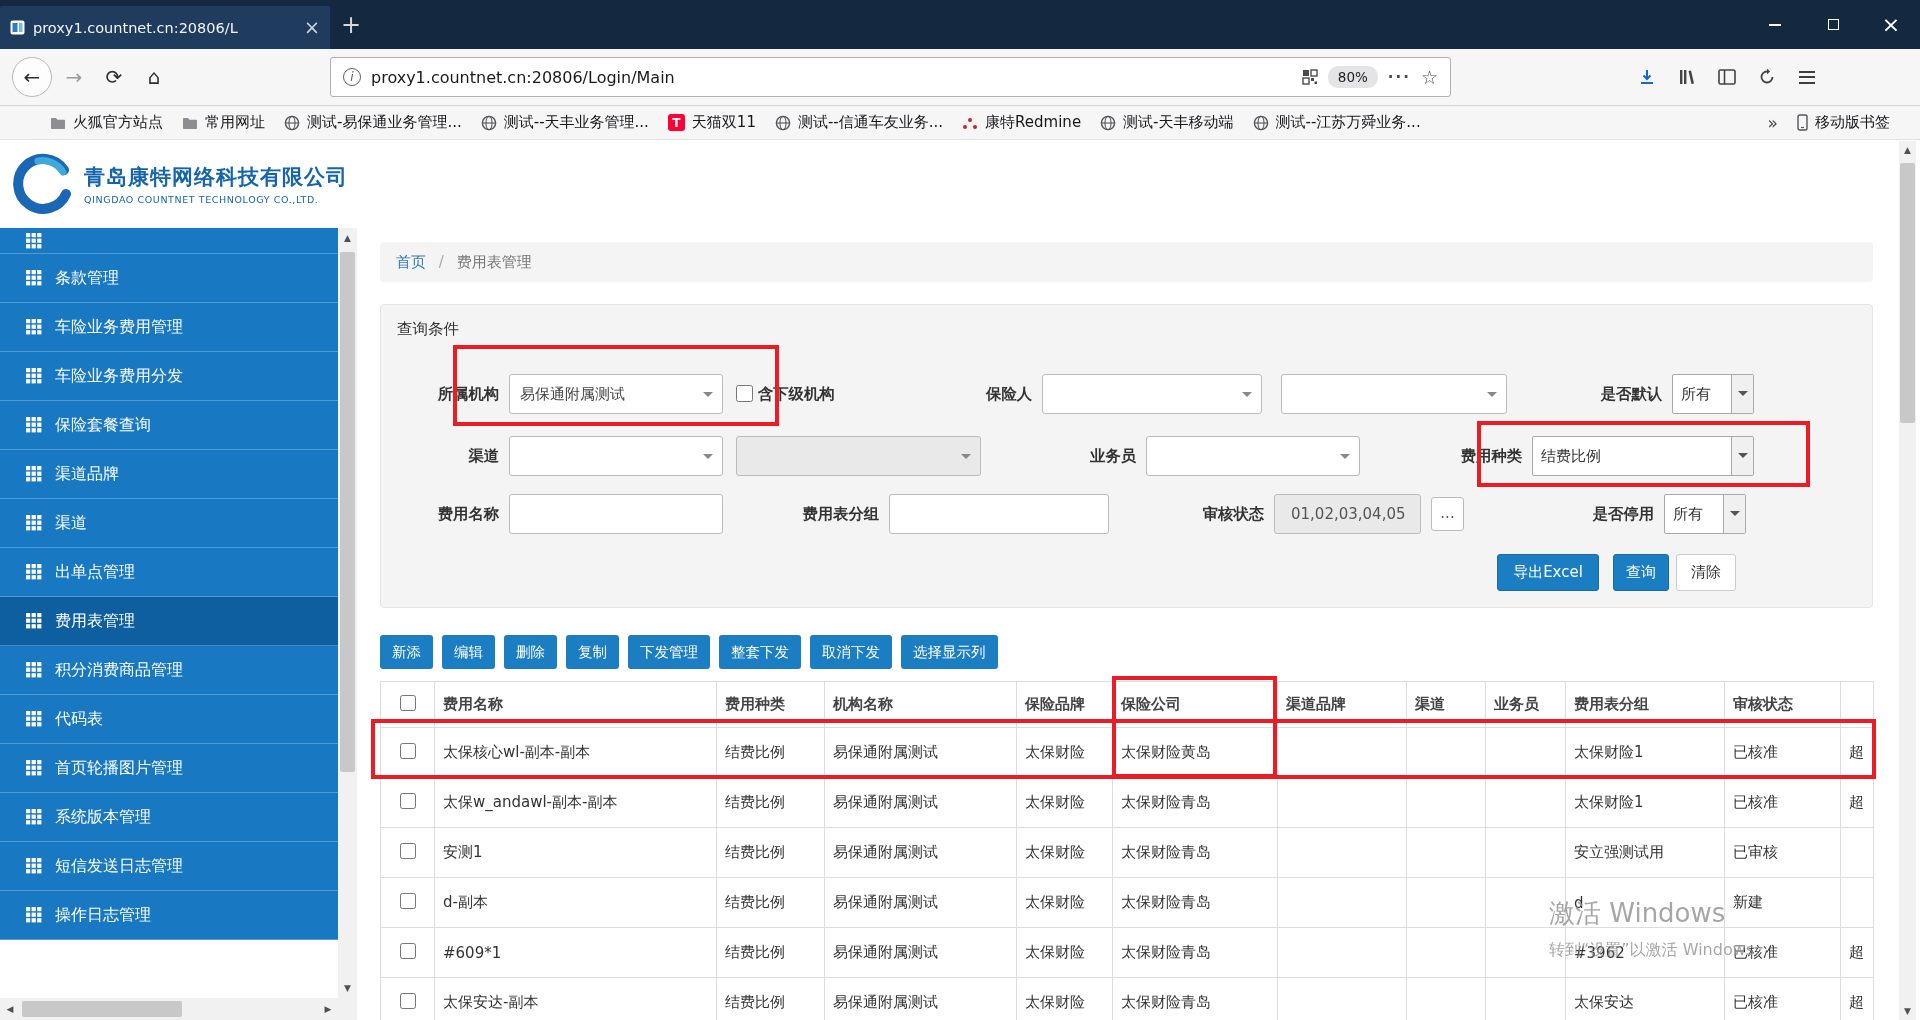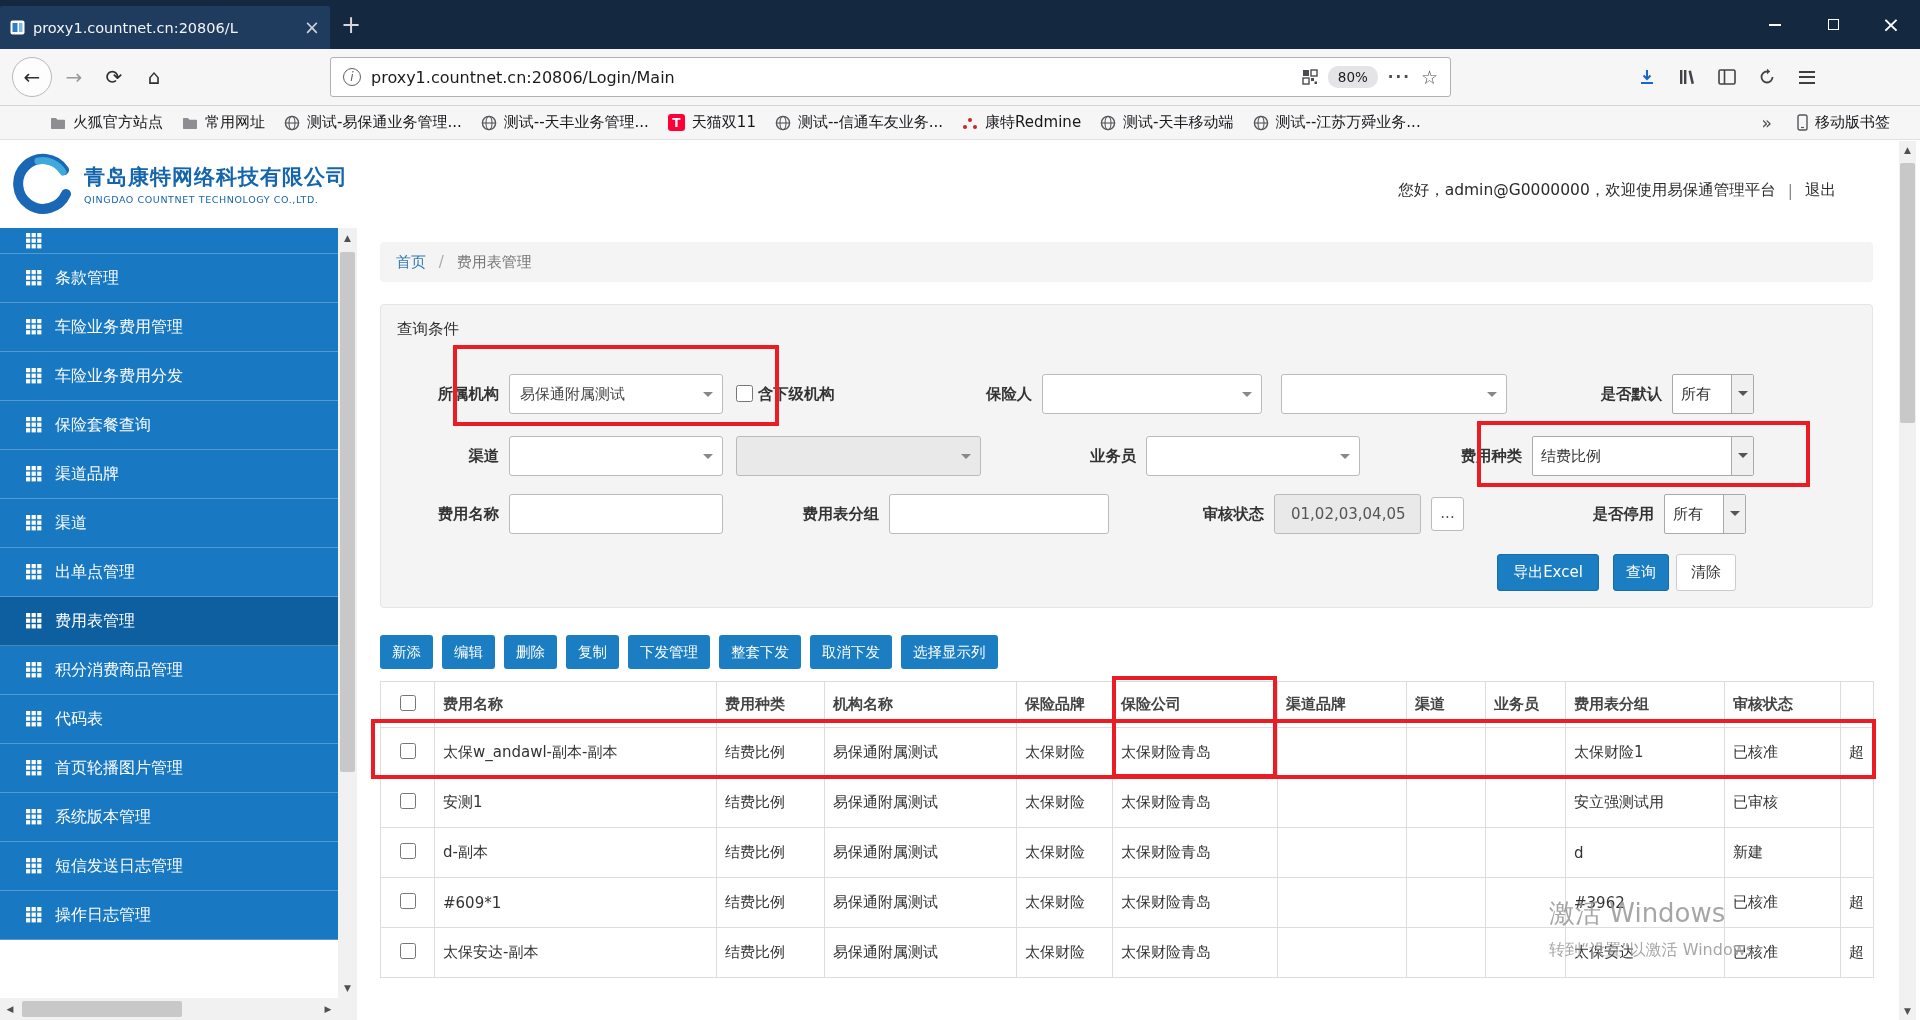--- a/index.html
+++ b/index.html
@@ -35,21 +35,21 @@
   .urlbar .star { font-size:19px; color:#4a4a4f; flex:none; }
   .hamburger { display:flex; flex-direction:column; gap:3.5px; }
   .hamburger i { width:16px; height:2px; background:#3f3f43; display:block; }
 
   
   .bookmarks { height:34px; background:#f6f6f7; border-bottom:1px solid #e1e1e4; display:flex; align-items:center; gap:19px; padding:0 30px 0 50px; font-size:15px; color:#18181b; }
   .bm-item { display:flex; align-items:center; gap:7px; white-space:nowrap; }
   .bm-icon { display:flex; align-items:center; }
   .bm-tmall { width:17px; height:17px; background:#ff0036; color:#fff; border-radius:3px; font-size:12px; font-weight:bold; display:flex; align-items:center; justify-content:center; }
   .bm-chevron { margin-left:auto; font-size:17px; color:#4a4a4f; }
-  .bookmarks-right { display:flex; align-items:center; gap:8px;margin-left:6px; }
+  .bookmarks-right { display:flex; align-items:center; gap:8px; }
 
   
   .appheader { position:absolute; left:0; top:140px; width:1896px; height:88px; background:#fff; }
   .logo-wrap { position:absolute; left:12px; top:12px; display:flex; align-items:center; gap:8px; }
   .company-cn { font-size:21px; font-weight:bold; color:#1565ad; letter-spacing:1px; }
   .company-en { font-size:9.5px; color:#1565ad; letter-spacing:0.6px; margin-top:3px; }
   .greeting-wrap { position:absolute; right:60px; top:40px; font-size:15.5px; color:#2b2b2b; display:flex; gap:12px; align-items:center; }
   .greeting-sep { color:#888; }
   .logout-link { color:#2b2b2b; }
 
@@ -301,25 +301,20 @@
 <div class="appheader">
   <div class="logo-wrap">
     <svg width="64" height="64" viewBox="0 0 64 64">
       <path d="M52 18 A25 25 0 1 0 54 42" stroke="#1a67b5" stroke-width="10" fill="none" stroke-linecap="round"></path>
       <path d="M26 9 A24 24 0 0 1 51 20" stroke="#3fa9dc" stroke-width="7" fill="none" stroke-linecap="round"></path>
     </svg>
     <div>
       <div class="company-cn">青岛康特网络科技有限公司</div>
       <div class="company-en">QINGDAO COUNTNET TECHNOLOGY CO.,LTD.</div>
     </div>
-  </div>
-  <div class="greeting-wrap">
-    <span>您好，admin@G0000000，欢迎使用易保通管理平台</span>
-    <span class="greeting-sep">|</span>
-    <span class="logout-link">退出</span>
   </div>
 </div>
 
 <div class="sidebar">
     <div class="sb-item partial">
       <span class="sb-icon">
         <svg width="16" height="16" viewBox="0 0 16 16">
           <rect x="0" y="0" width="4.2" height="4.2" fill="#fff"></rect>
           <rect x="5.6" y="0" width="4.2" height="4.2" fill="#fff"></rect>
           <rect x="11.2" y="0" width="4.2" height="4.2" fill="#fff"></rect>
@@ -670,20 +665,34 @@
           <th>渠道</th>
           <th>业务员</th>
           <th>费用表分组</th>
           <th>审核状态</th>
           <th></th>
         </tr>
       </thead>
       <tbody>
         <tr>
           <td class="c-cell"><input type="checkbox" style=""></td>
+          <td>太保核心wl-副本-副本</td>
+          <td>结费比例</td>
+          <td>易保通附属测试</td>
+          <td>太保财险</td>
+          <td>太保财险黄岛</td>
+          <td></td>
+          <td></td>
+          <td></td>
+          <td>太保财险1</td>
+          <td>已核准</td>
+          <td>超</td>
+        </tr>
+        <tr>
+          <td class="c-cell"><input type="checkbox" style=""></td>
           <td>太保w_andawl-副本-副本</td>
           <td>结费比例</td>
           <td>易保通附属测试</td>
           <td>太保财险</td>
           <td>太保财险青岛</td>
           <td></td>
           <td></td>
           <td></td>
           <td>太保财险1</td>
           <td>已核准</td>

